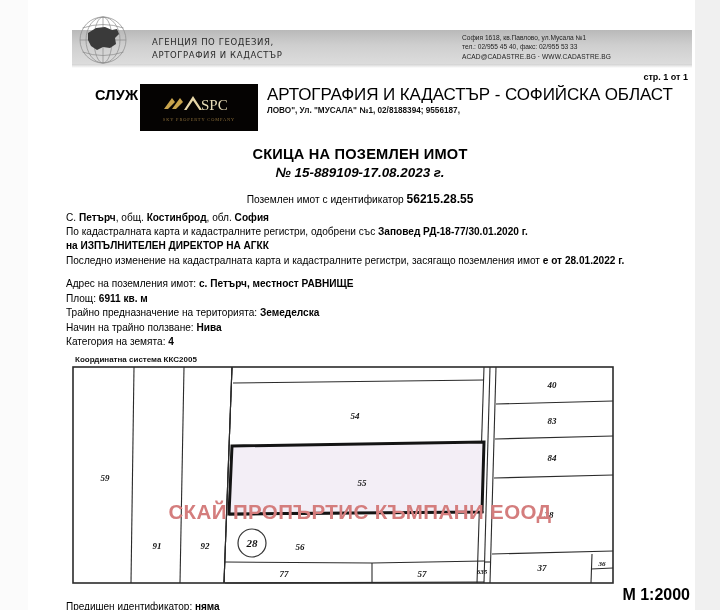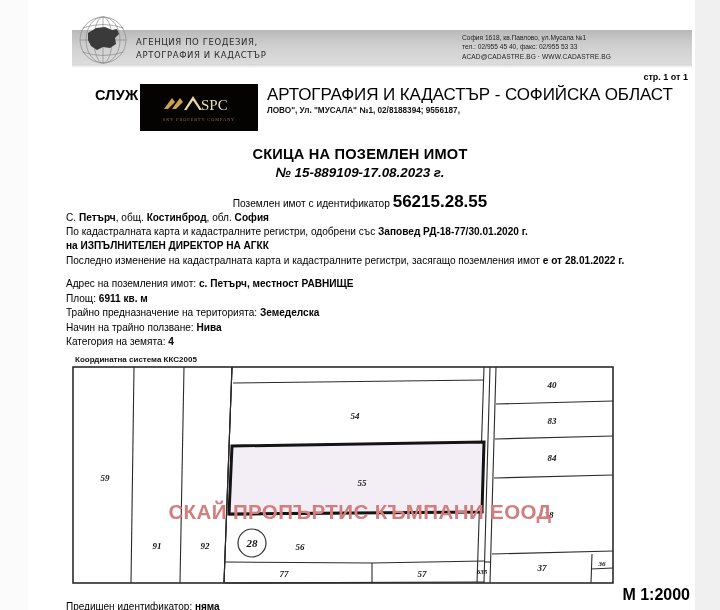--- a/index.html
+++ b/index.html
@@ -50,21 +50,21 @@
     left:0; bottom:-4px; width:100%; height:4px;
     background: linear-gradient(to bottom, rgba(200,200,200,.85), rgba(255,255,255,0));
   }
   .globe {
     position: absolute;
     left: 72px; top: 14px;
     width: 62px; height: 52px;
   }
   .agency-name {
     position: absolute;
-    left: 136px; top: 36px;
+    left: 152px; top: 36px;
     width: 260px;
     font-size: 8.5px;
     letter-spacing: .6px;
     line-height: 13px;
     color: #2a2a2a;
     font-family: "DejaVu Sans", sans-serif;
   }
   .agency-contact {
     position: absolute;
     left: 462px; top: 33px;
@@ -155,21 +155,21 @@
     font-weight: bold;
     font-style: italic;
   }
   .identifier-line {
     position: absolute;
     left: 0; top: 192px;
     width: 720px;
     text-align: center;
     font-size: 10.2px;
   }
-  .identifier-line b { font-size: 17px; margin-top: 19px; }
+  .identifier-line b { font-size: 12px; margin-top: 19px; }
 
   
   .body-text {
     position: absolute;
     left: 66px; top: 211px;
     width: 600px;
     font-size: 10.1px;
     line-height: 14.2px;
     color: #000;
   }

